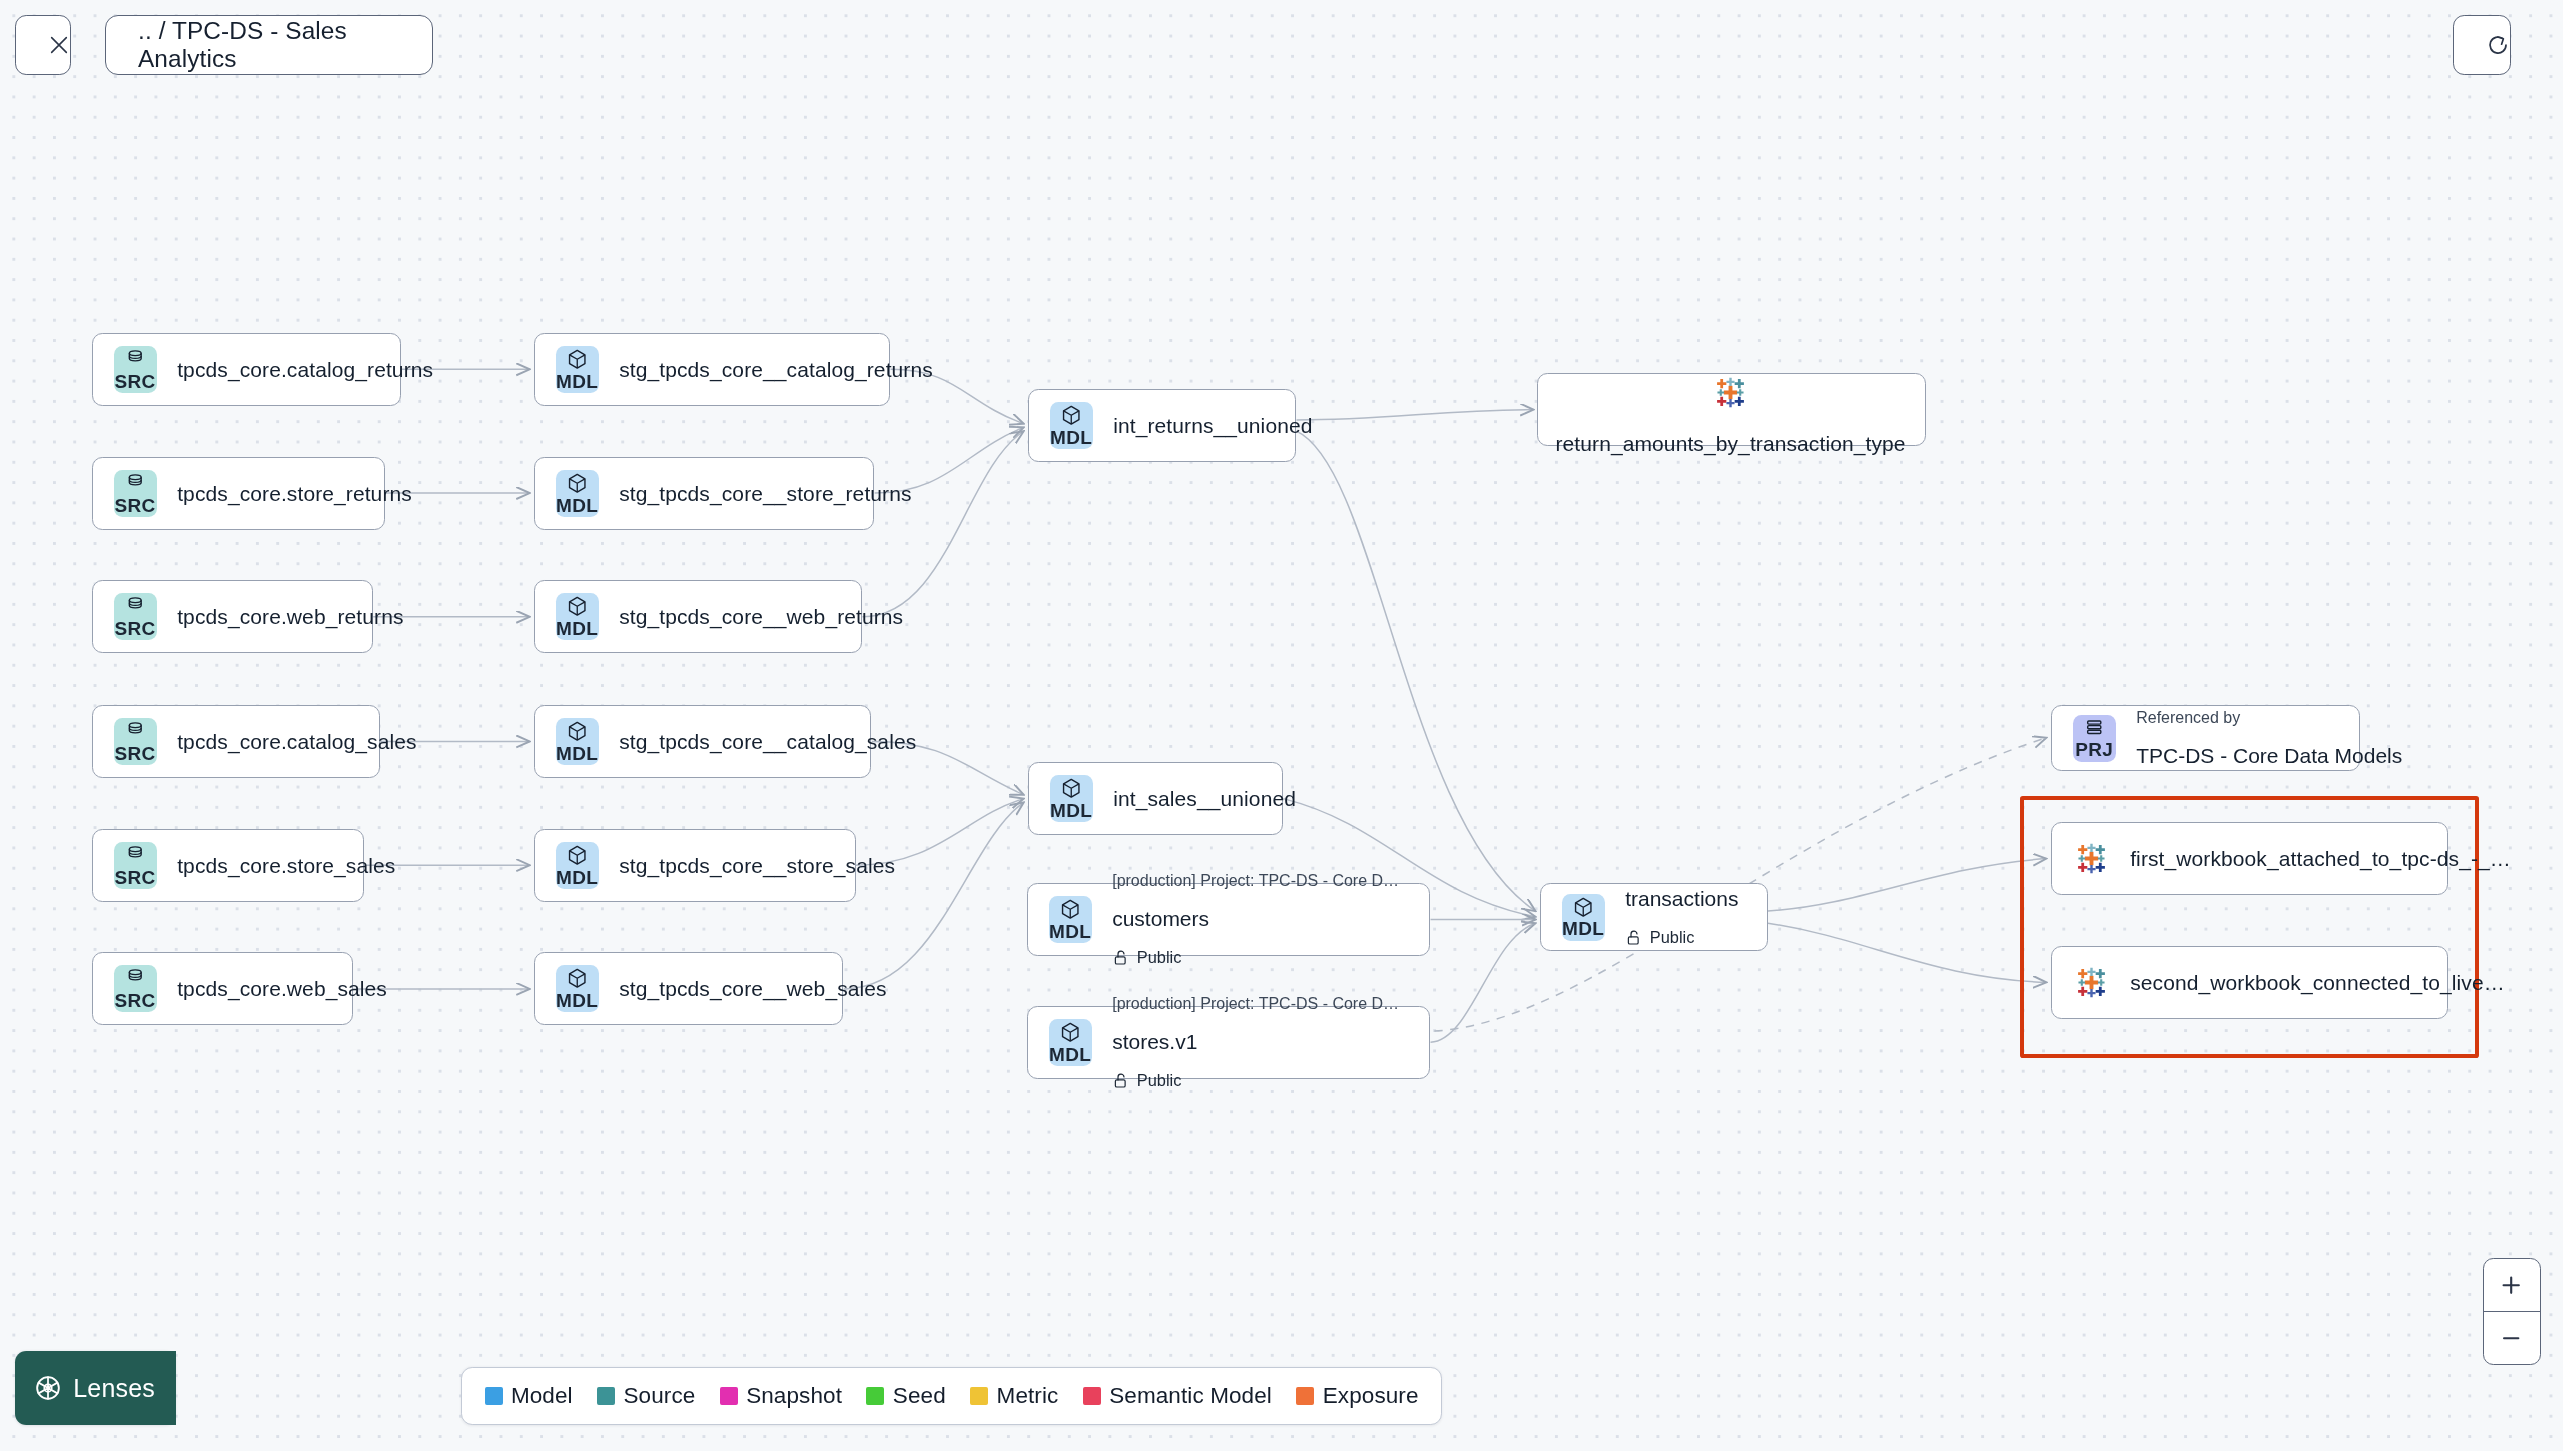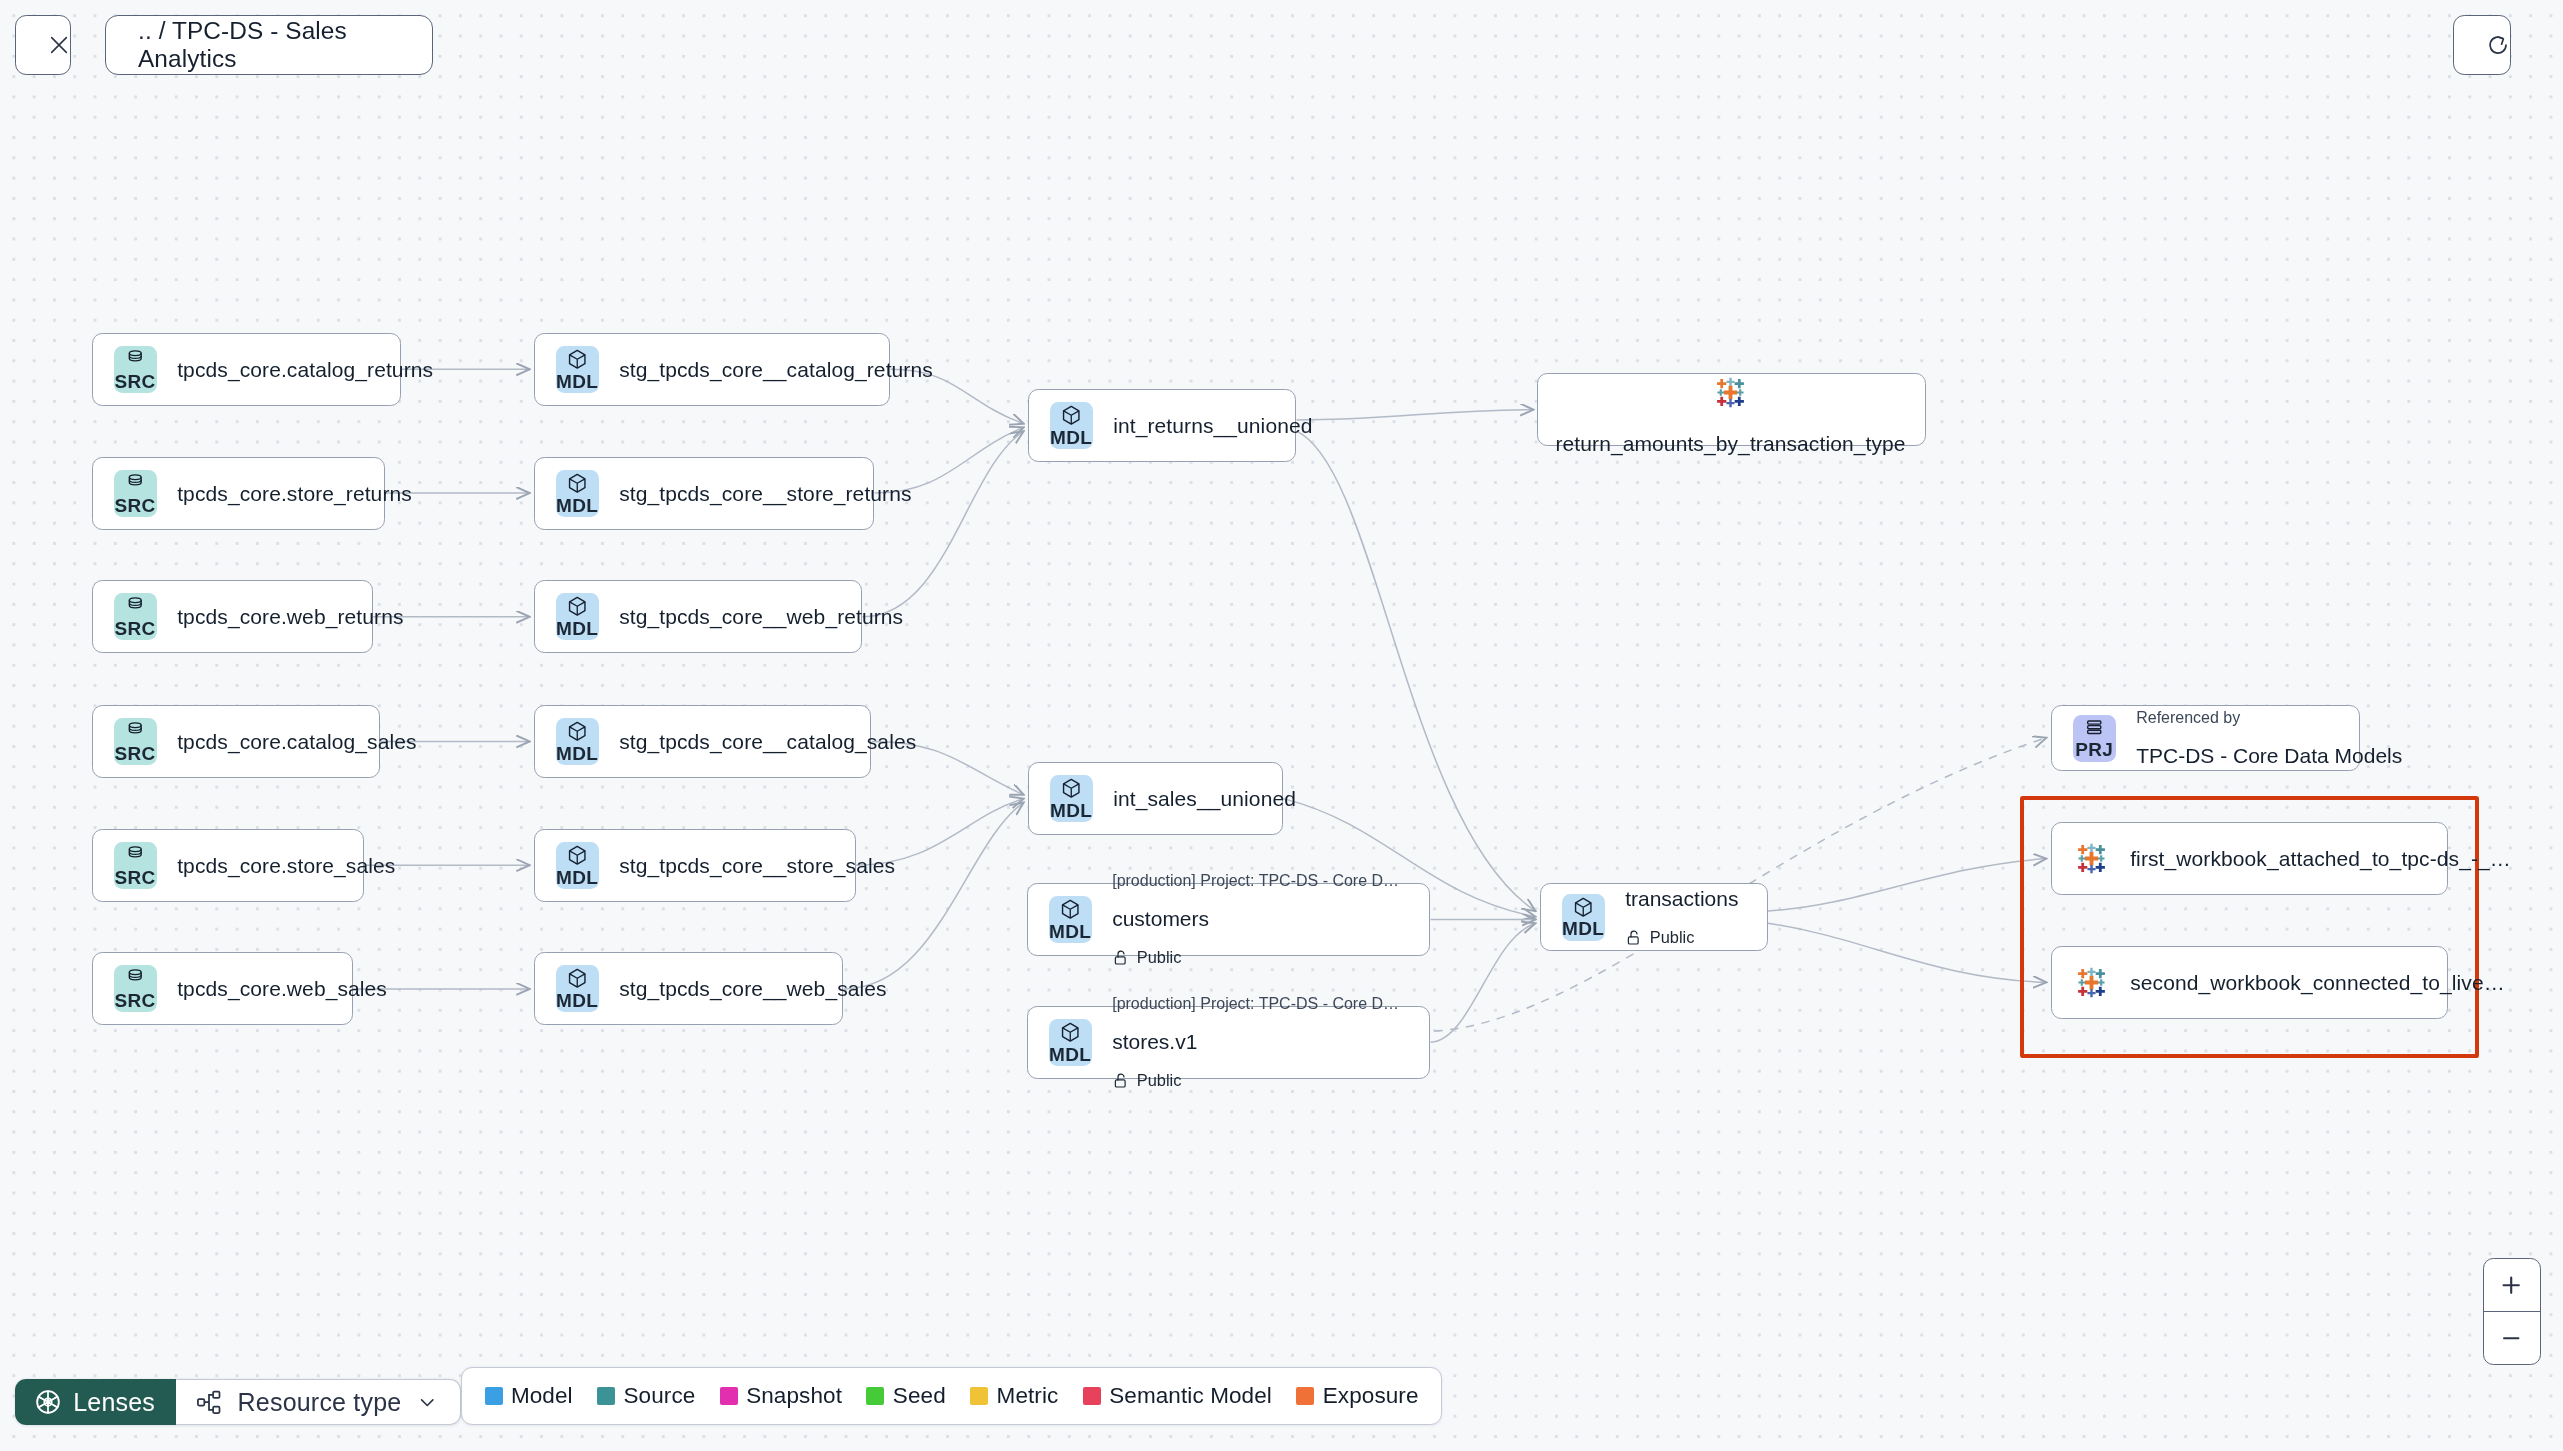--- a/index.html
+++ b/index.html
@@ -103,21 +103,21 @@
     left: 2020px; top: 796px; width: 459px; height: 262px;
     border: 4.7px solid #d4380d;
     border-radius: 2.8px;
     z-index: 4;
   }
 
   
   .footer { position: absolute; left: 0; bottom: 0; width: 2563px; height: 111px; z-index: 30; }
   #lenses-group {
     position: absolute; left: 15px; bottom: 26px;
-    display: flex; align-items: stretch; height: 46px;
+    display: flex; align-items: stretch; height: 74px;
     border-radius: 11.2px;
     box-shadow: 0 0.9px 2.8px rgba(20,30,45,.10);
   }
   #lenses-btn {
     background: #235b53; color: #ffffff;
     display: flex; align-items: center; gap: 11.2px;
     padding: 0 20.6px 0 19px;
     border-radius: 11.2px 0 0 11.2px;
     font-size: 25px; letter-spacing: 0.2px;
   }
@@ -491,32 +491,20 @@
 
     <div id="lenses-group">
       <div id="lenses-btn">
         <svg class="ico" width="28" height="28" viewBox="0 0 24 24">
           <circle cx="12" cy="12" r="9.3" fill="none" stroke="#ffffff" stroke-width="1.6"></circle>
           <path d="M12,2.7 L12,12 M20.1,7.4 L12,12 M20.1,16.6 L12,12 M12,21.3 L12,12 M3.9,16.6 L12,12 M3.9,7.4 L12,12" stroke="#ffffff" stroke-width="1.5" fill="none" stroke-linecap="round"></path>
           <circle cx="12" cy="12" r="3.2" fill="none" stroke="#ffffff" stroke-width="1.5"></circle>
         </svg>
         <span>Lenses</span>
       </div>
-      <div id="resource-type-btn">
-        <svg class="ico" width="28" height="28" viewBox="0 0 24 24">
-          <rect x="2.5" y="9.5" width="5.5" height="5.5" rx="1.1" fill="none" stroke="#2a3446" stroke-width="1.5"></rect>
-          <rect x="15.5" y="3" width="5.5" height="5.5" rx="1.1" fill="none" stroke="#2a3446" stroke-width="1.5"></rect>
-          <rect x="15.5" y="16" width="5.5" height="5.5" rx="1.1" fill="none" stroke="#2a3446" stroke-width="1.5"></rect>
-          <path d="M8,12 L12,12 L12,5.8 L15.3,5.8 M12,12 L12,18.8 L15.3,18.8" fill="none" stroke="#2a3446" stroke-width="1.5"></path>
-        </svg>
-        <span>Resource type</span>
-        <svg class="ico" width="22.5" height="22.5" viewBox="0 0 24 24">
-          <path d="M6,9.5 L12,15.5 L18,9.5" fill="none" stroke="#2a3446" stroke-width="1.7" stroke-linecap="round" stroke-linejoin="round"></path>
-        </svg>
-      </div>
     </div>
 
     <div id="legend">
         <div class="legend-item">
           <span class="legend-swatch" style="background:#3b9fe3"></span>
                  <span class="legend-text">Model</span>
         </div>
         <div class="legend-item">
           <span class="legend-swatch" style="background:#3c9396"></span>
                  <span class="legend-text">Source</span>

